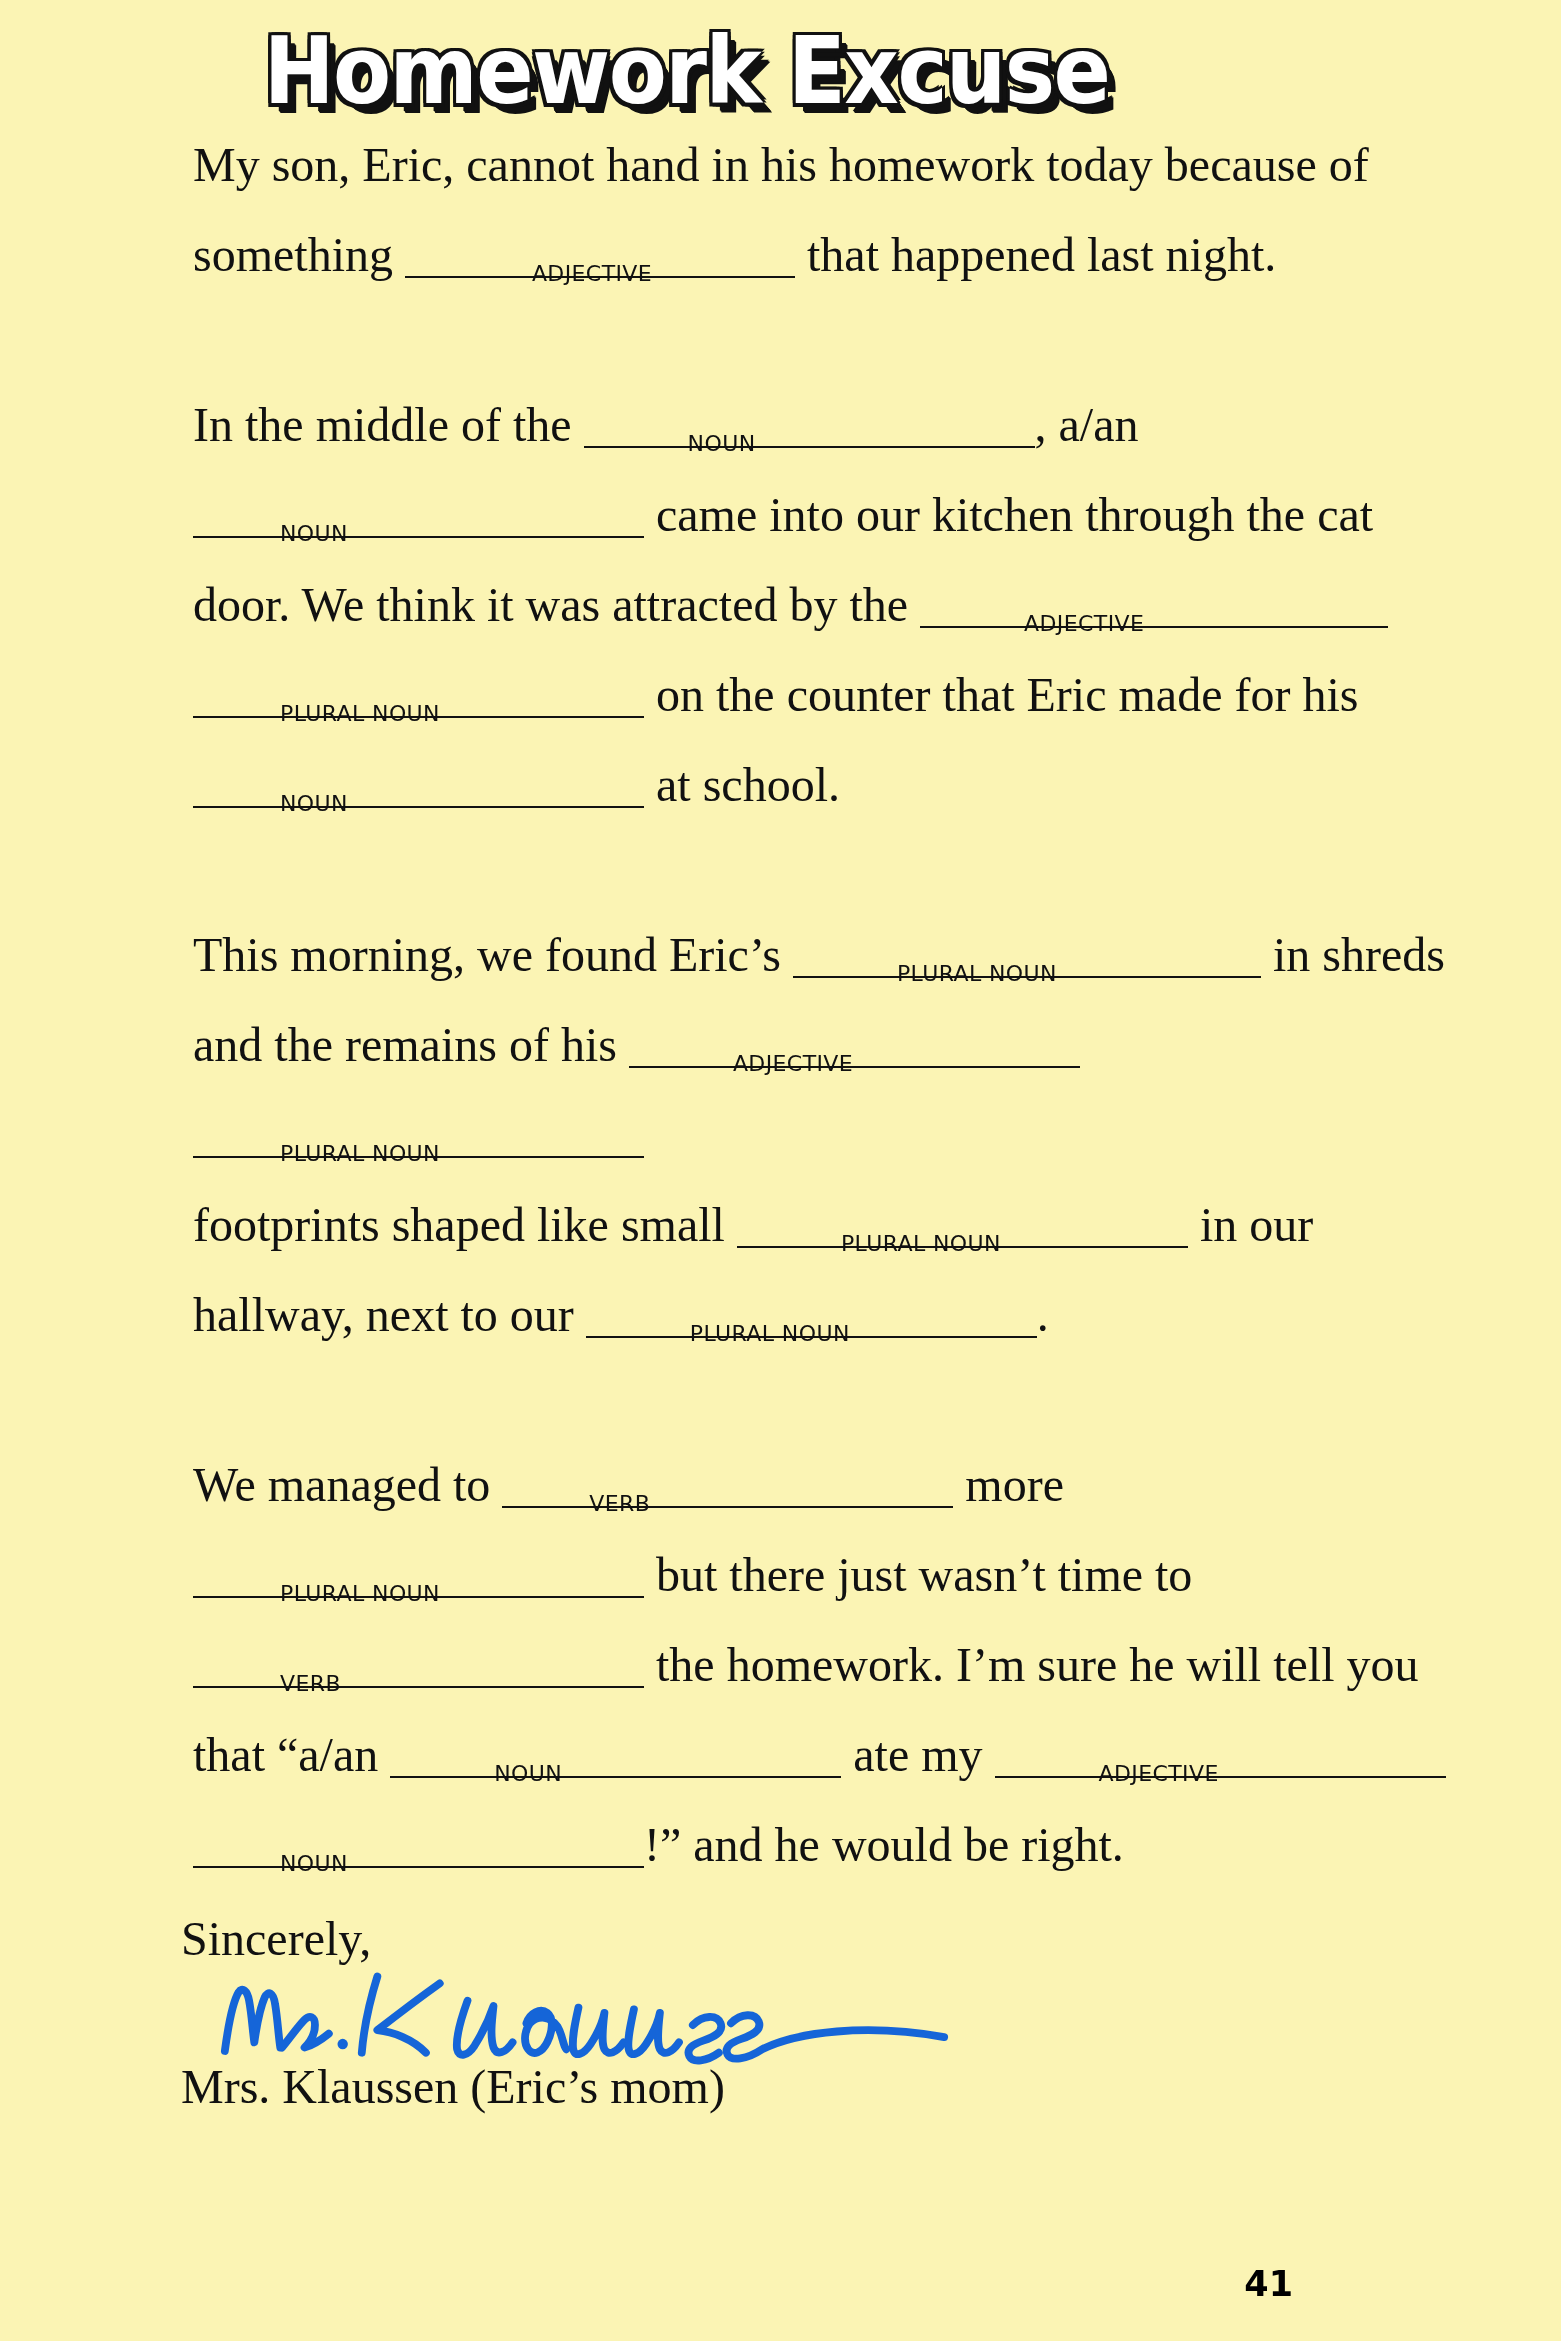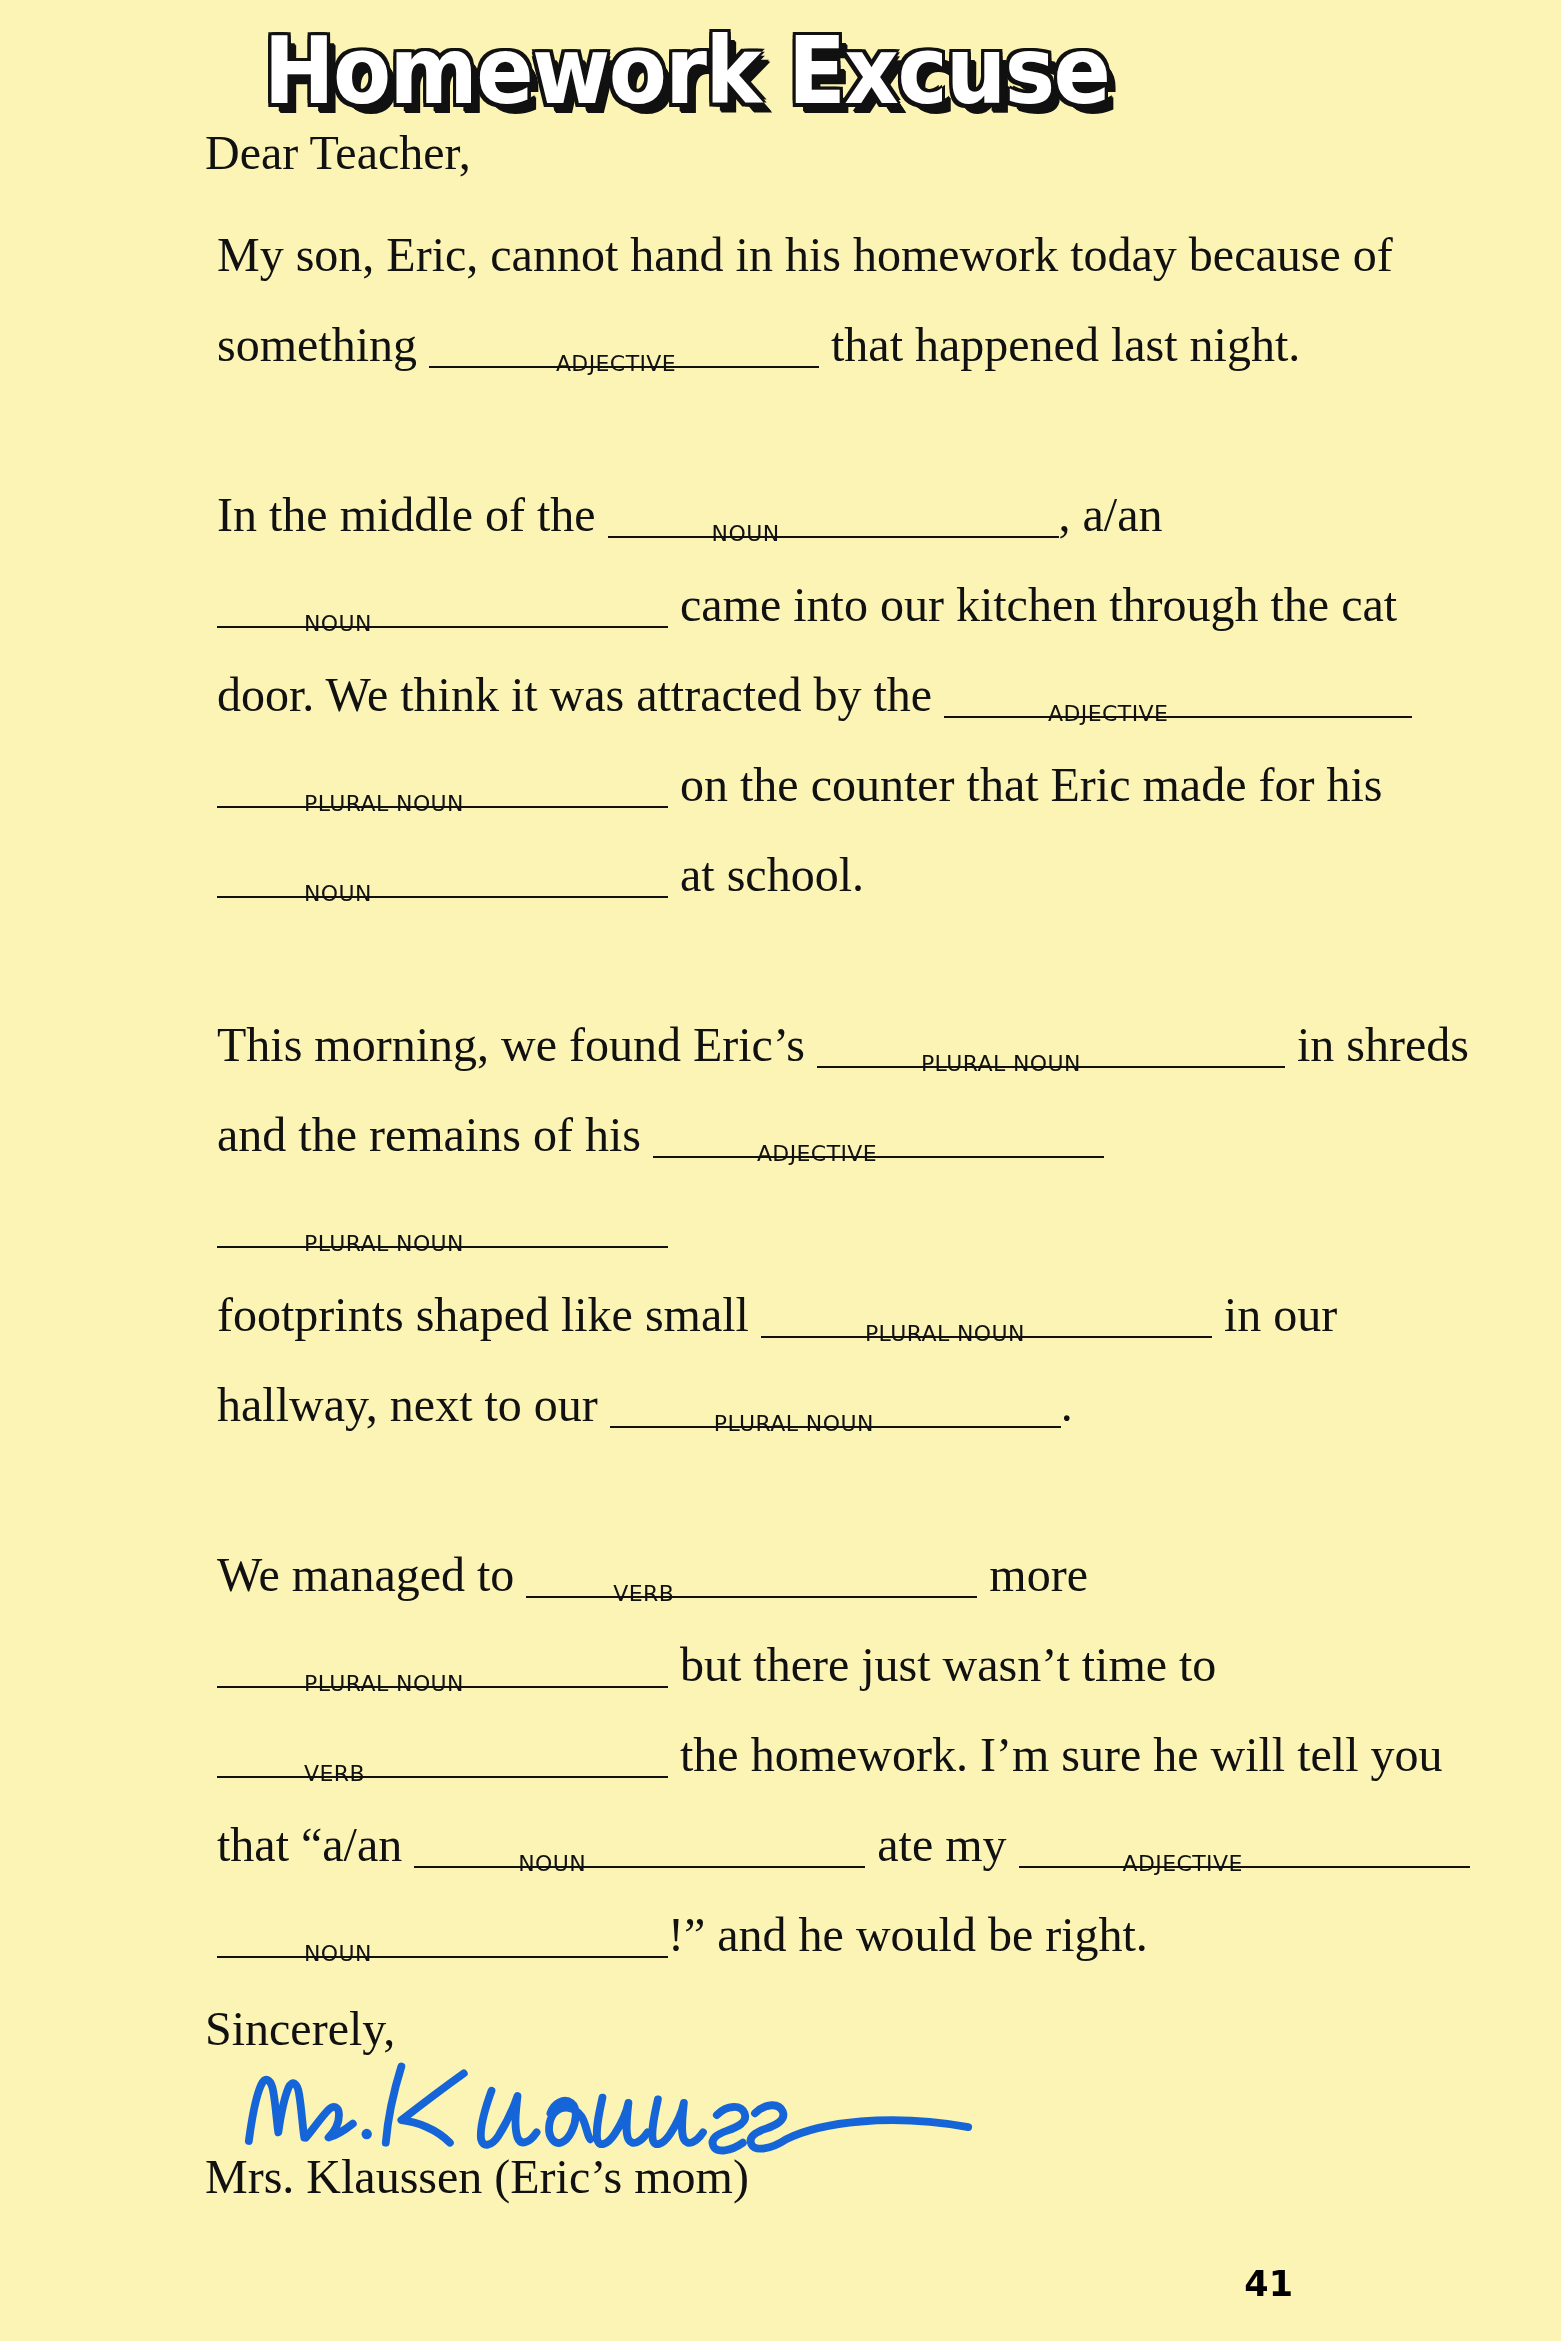--- a/index.html
+++ b/index.html
@@ -14,21 +14,21 @@
     color: #111111;
     overflow: hidden;
     position: relative;
   }
 
   .page {
     position: relative;
     width: 1373px;
     height: 2342px;
     box-sizing: border-box;
-    padding: 0 114px;
+    padding: 0 90px;
   }
 
   
   .title-wrap {
     text-align: center;
     padding-top: 24px;
     padding-bottom: 5.2px;
   }
   .title {
     display: inline-block;
@@ -134,23 +134,20 @@
 <body>
 
 <div class="page">
 
   <div class="title-wrap">
     <div class="title">Homework Excuse</div>
   </div>
 
   <div class="body-text">
 
-    <div class="line">
-      <span>Dear Teacher,</span>
-    </div>
 
     <div class="para">
       <div class="line">
         <span>My son, Eric, cannot hand in his homework today because of</span>
       </div>
       <div class="line">
         <span>something</span>
         <span class="blank w450">
           <span class="rule"></span>
           <span class="cap">ADJECTIVE</span>

